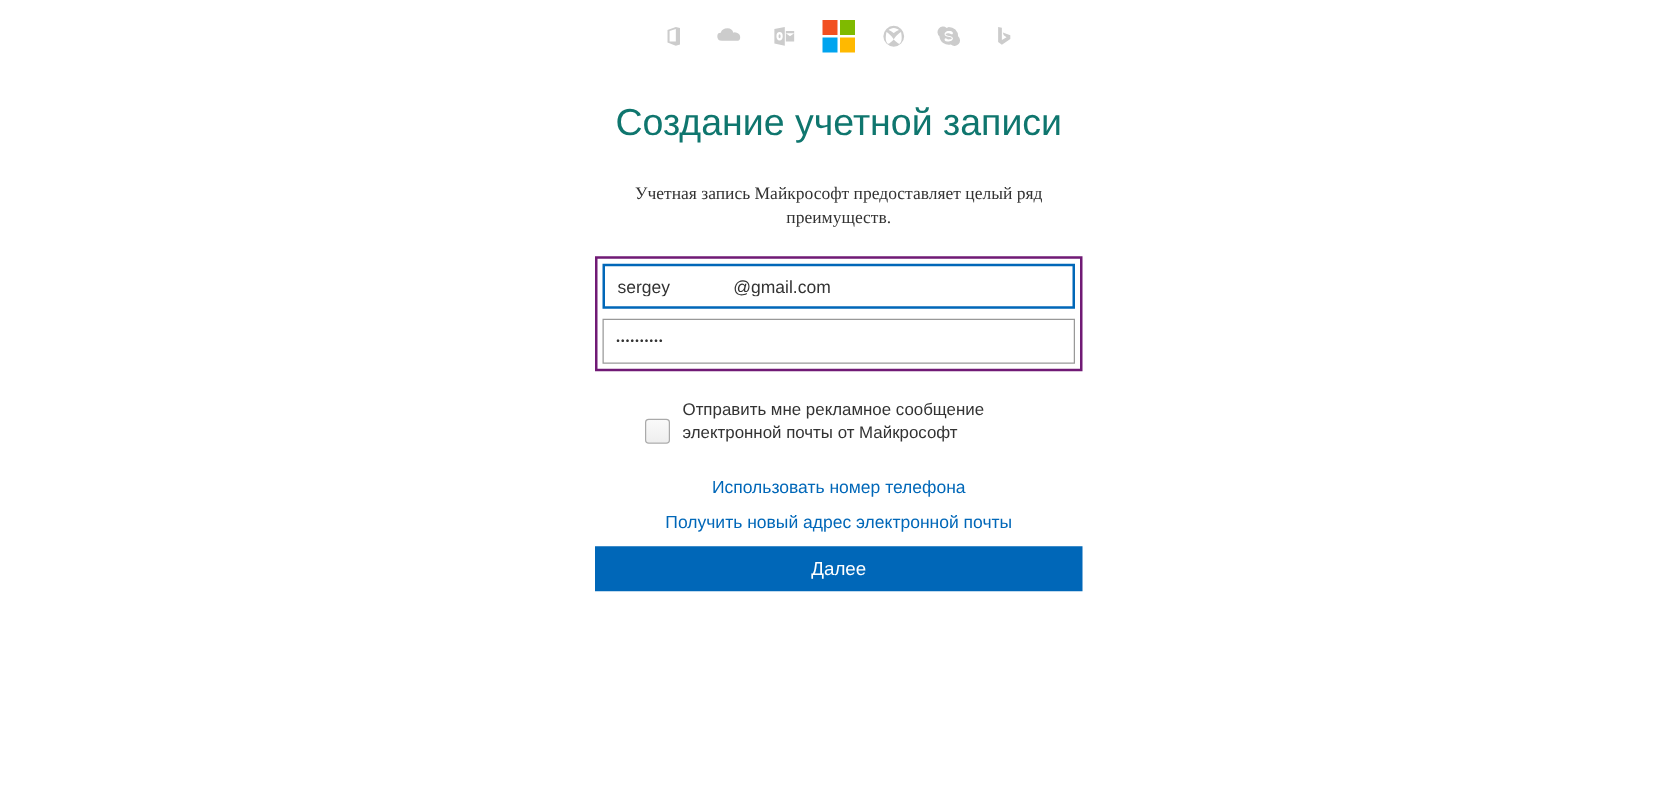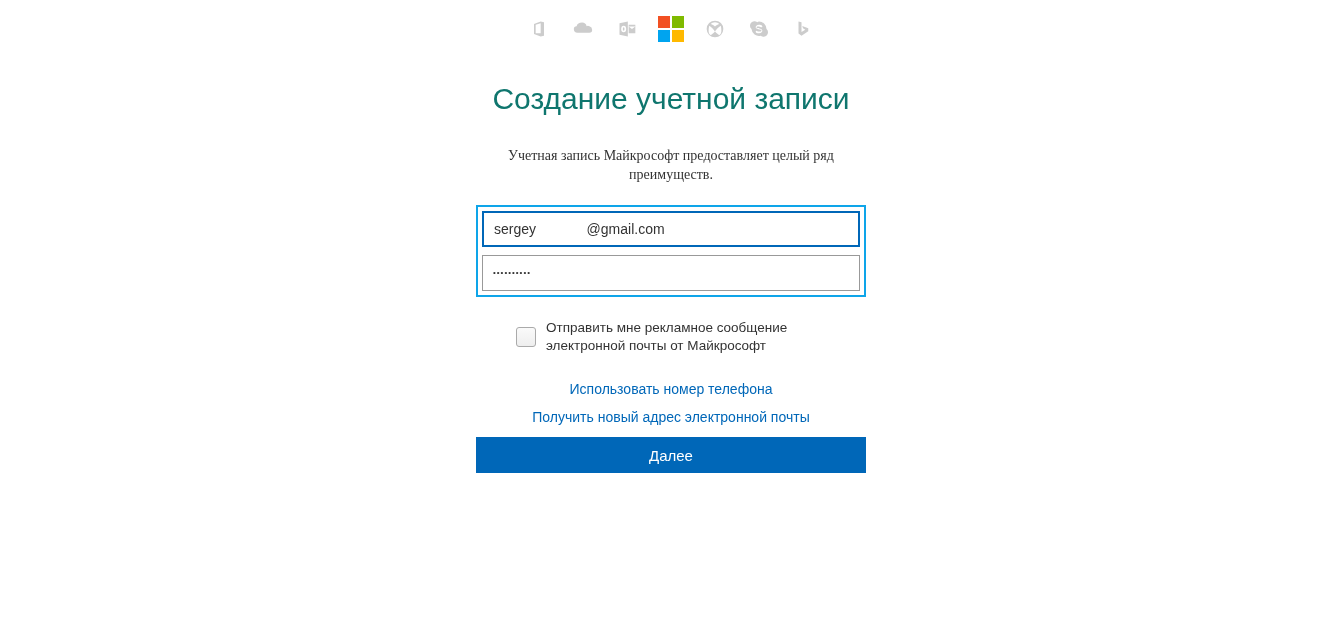--- a/index.html
+++ b/index.html
@@ -51,21 +51,21 @@
     }
     p.subtitle {
       font-size: 14px;
       color: #333;
       margin: 0 auto 20px;
       max-width: 340px;
       line-height: 1.4;
       font-family: Liberation Serif, serif;
     }
     .highlight-box {
-      border: 2px solid #0ea5e9;
+      border: 2px solid #701a75;
       padding: 4px;
       margin-bottom: 22px;
     }
     .field {
       width: 100%;
       height: 36px;
       border: 1px solid #999;
       font-size: 14px;
       padding: 0 10px;
       text-align: left;
@@ -80,21 +80,21 @@
     }
     .field.password {
       border: 1px solid #999;
       letter-spacing: 1px;
       font-family: Verdana, sans-serif;
       font-size: 8px;
       color: #333;
     }
     .checkbox-row {
       display: flex;
-      align-items: center;
+      align-items: flex-end;
       justify-content: center;
       gap: 10px;
       margin-bottom: 26px;
       padding: 0 10px;
     }
     .checkbox {
       width: 20px;
       height: 20px;
       border: 1px solid #aaa;
       border-radius: 3px;

